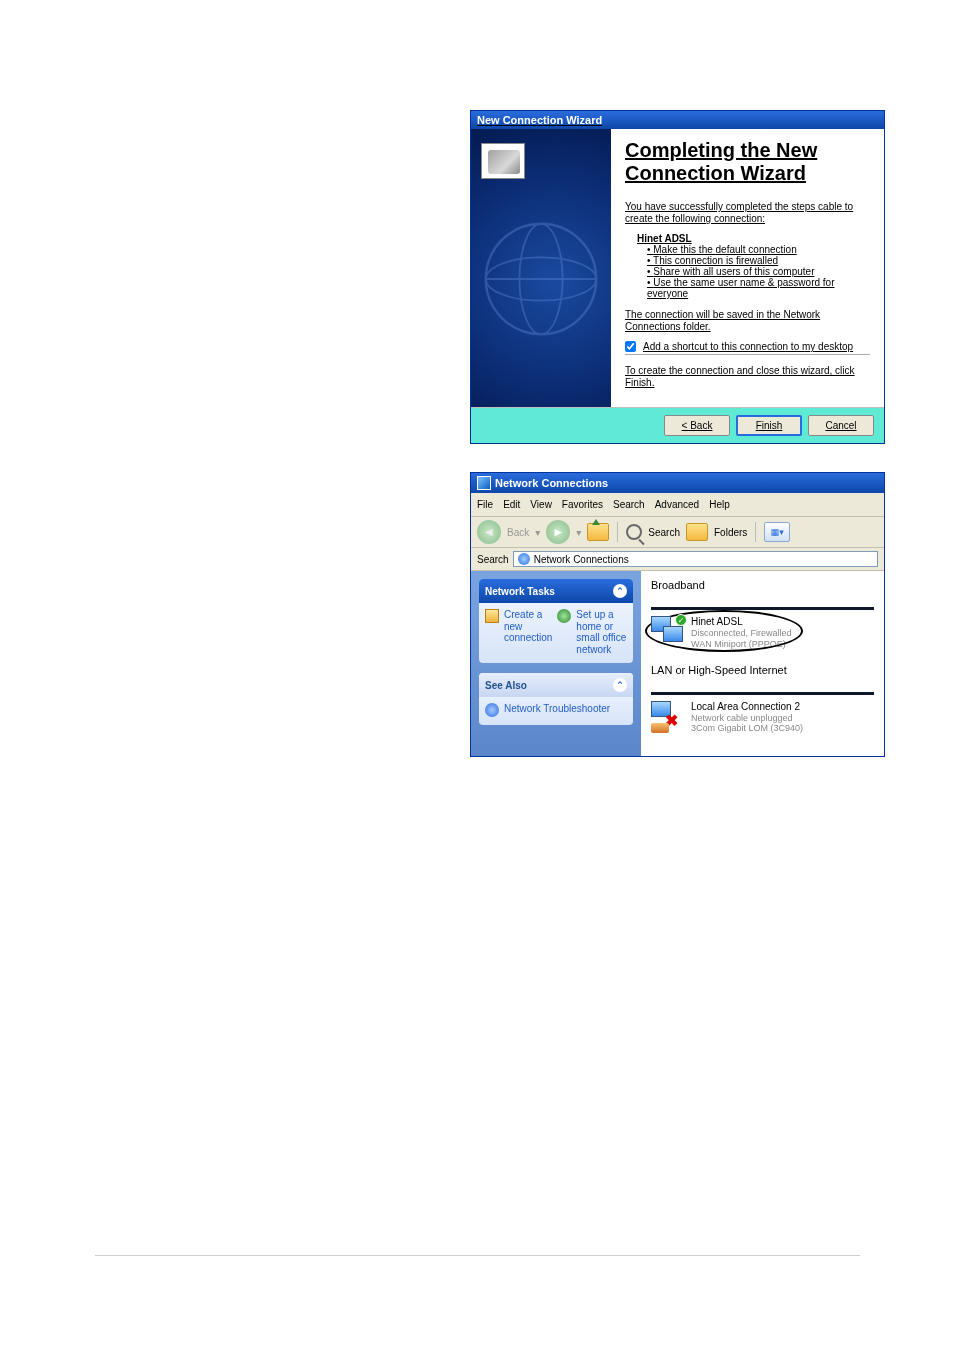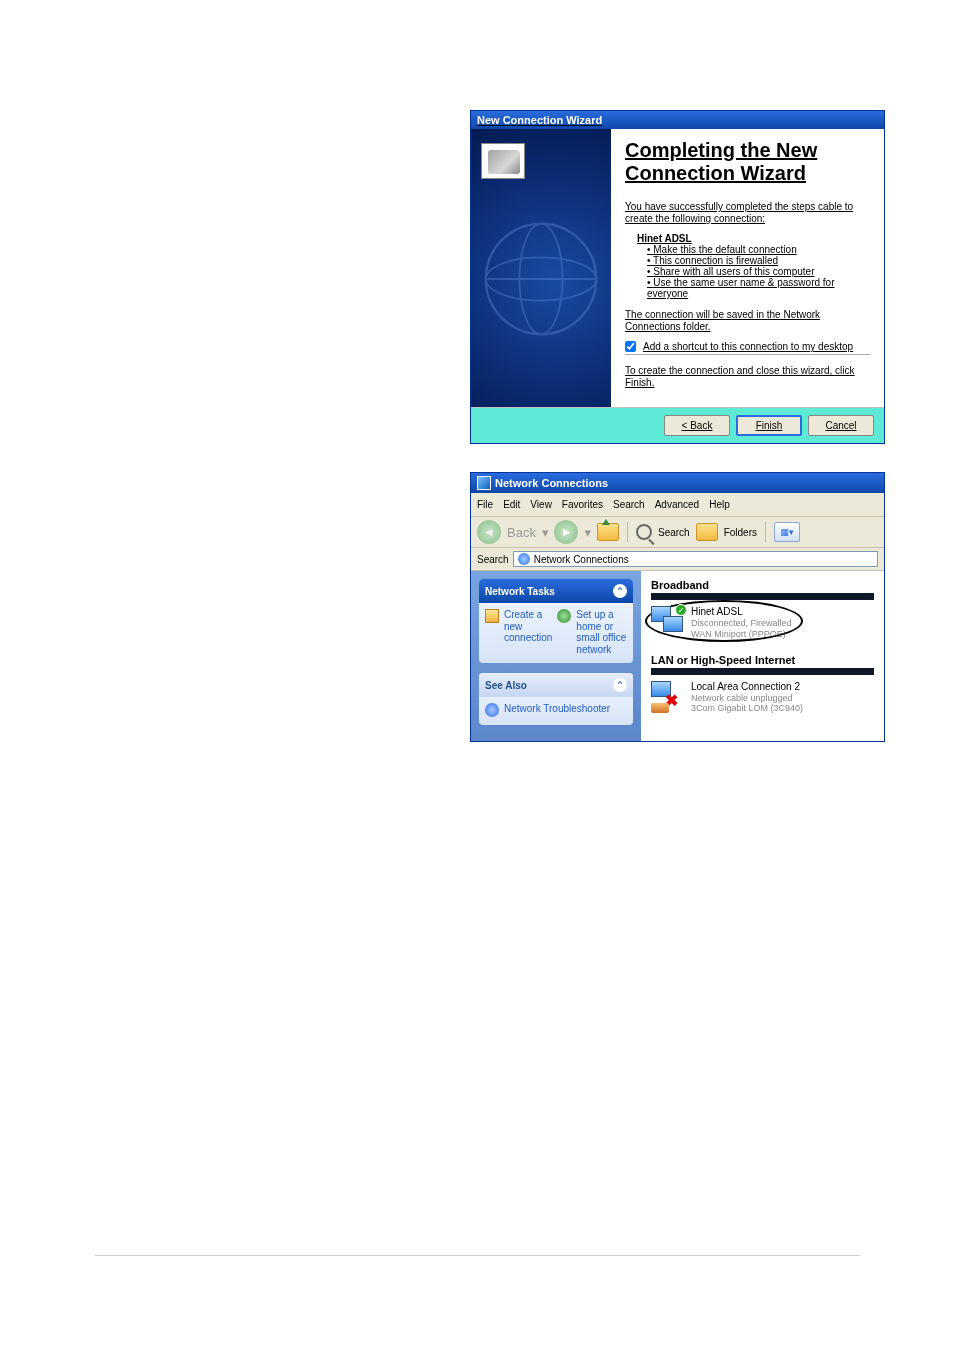--- a/index.html
+++ b/index.html
@@ -172,21 +172,21 @@
     }
     .nav-btn {
       width: 24px; height: 24px;
       border-radius: 50%;
       display: flex; align-items: center; justify-content: center;
       font-size: 12px;
       color: #fff;
     }
     .nav-back { background: radial-gradient(circle,#6fcf6f,#2a8a2a); }
     .nav-back.disabled { background: radial-gradient(circle,#c8e8c8,#8abb8a); color:#eee; }
-    .nav-label { font-size: 13px; color: #999; }
+    .nav-label { font-size: 10px; color: #999; }
     .tb-divider { width:1px; height:20px; background:#bbb; margin:0 2px; }
     .tb-folder {
       width: 22px; height: 18px;
       background: linear-gradient(#fce28a,#f5b942);
       border: 1px solid #c9952a;
       border-radius: 2px;
       position: relative;
     }
     .tb-folder.up::after {
       content:"";
@@ -306,24 +306,24 @@
       background: radial-gradient(circle,#a8c8ff,#2a6cde);
       border-radius:50%;
     }
 
     .content-pane {
       flex:1;
       padding: 8px 10px;
       background:#fff;
     }
     .cat-header {
-      font-weight:bold;
+      font-weight:normal;
       font-size:11px;
-      border-bottom: 7px solid #0f172a;
-      padding-bottom:2px;
+      border-bottom: 3px solid #0f172a;
+      padding-bottom:16px;
       margin-bottom:6px;
     }
     .conn-item {
       display:flex;
       align-items:flex-start;
       gap:6px;
       margin-bottom:14px;
       position:relative;
     }
     .conn-icon {

